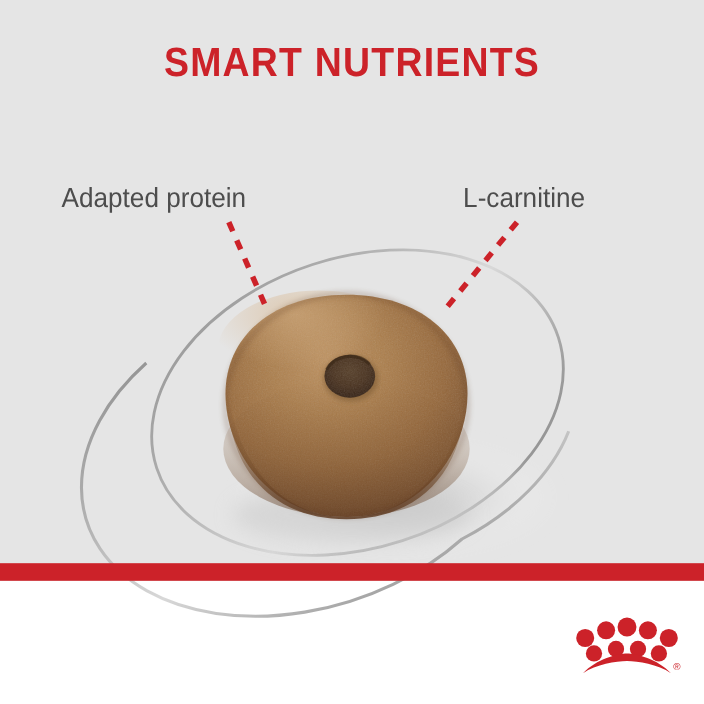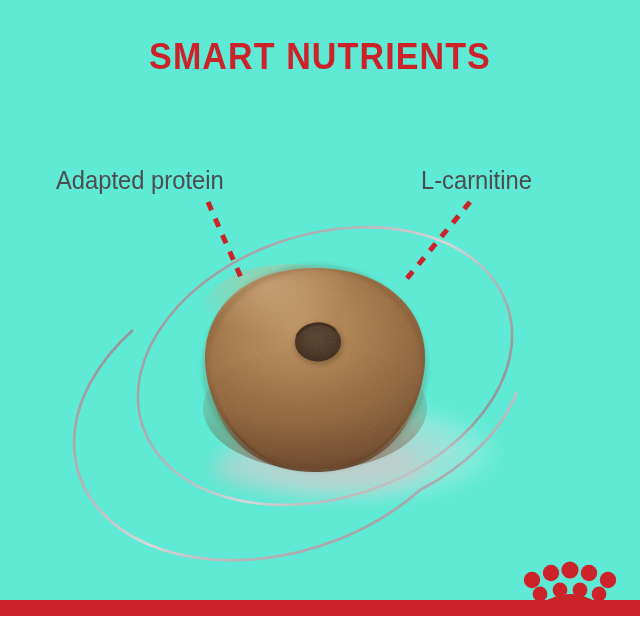--- a/index.html
+++ b/index.html
@@ -4,22 +4,22 @@
 <style>
   * { margin:0; padding:0; box-sizing:border-box; }
   html, body {
     width:640px; height:640px;
     background:#ffffff;
     font-family:"Liberation Sans", sans-serif;
     overflow:hidden;
   }
   #stage {
     position:relative;
-    width:640px; height:616px;
-    background:#5eead4;
+    width:640px; height:528px;
+    background:#e5e5e5;
     text-decoration:underline;
   }
 
   
   #title {
     position:absolute;
     left:0; top:36px;
     width:640px;
     text-align:center;
     font-family:"Liberation Sans", sans-serif;

